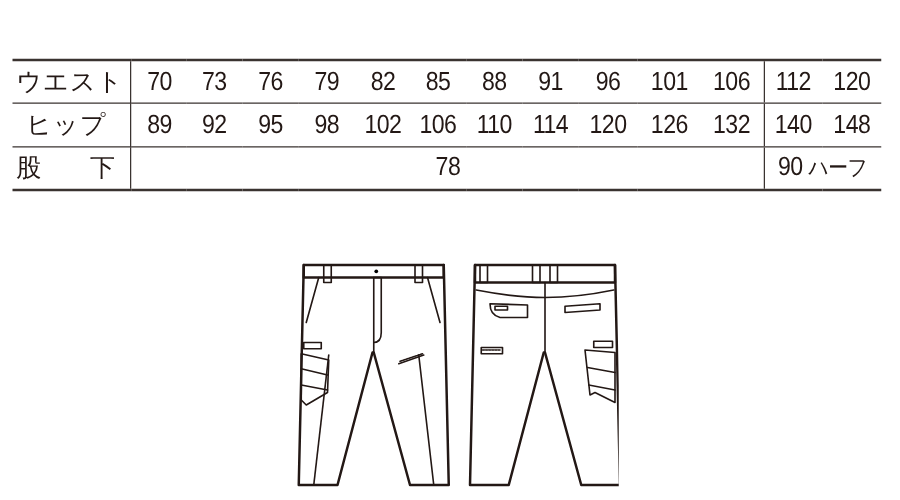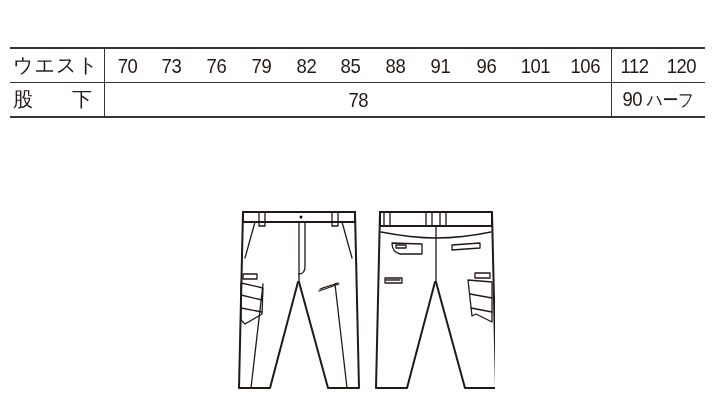--- a/index.html
+++ b/index.html
@@ -51,20 +51,36 @@
     <td>79</td>
     <td>82</td>
     <td>85</td>
     <td>88</td>
     <td>91</td>
     <td>96</td>
     <td>101</td>
     <td>106</td>
     <td class="sep">112</td>
     <td>120</td>
+  </tr>
+  <tr>
+    <td class="label"><span style="padding-left:8px">ヒップ</span></td>
+    <td>89</td>
+    <td>92</td>
+    <td>95</td>
+    <td>98</td>
+    <td>102</td>
+    <td>106</td>
+    <td>110</td>
+    <td>114</td>
+    <td>120</td>
+    <td>126</td>
+    <td>132</td>
+    <td class="sep">140</td>
+    <td>148</td>
   </tr>
   <tr class="last">
     <td class="label">
       <span class="label-spread">
         <span>股</span>
         <span>下</span>
       </span>
     </td>
     <td colspan="11">78</td>
     <td class="sep" colspan="2">

